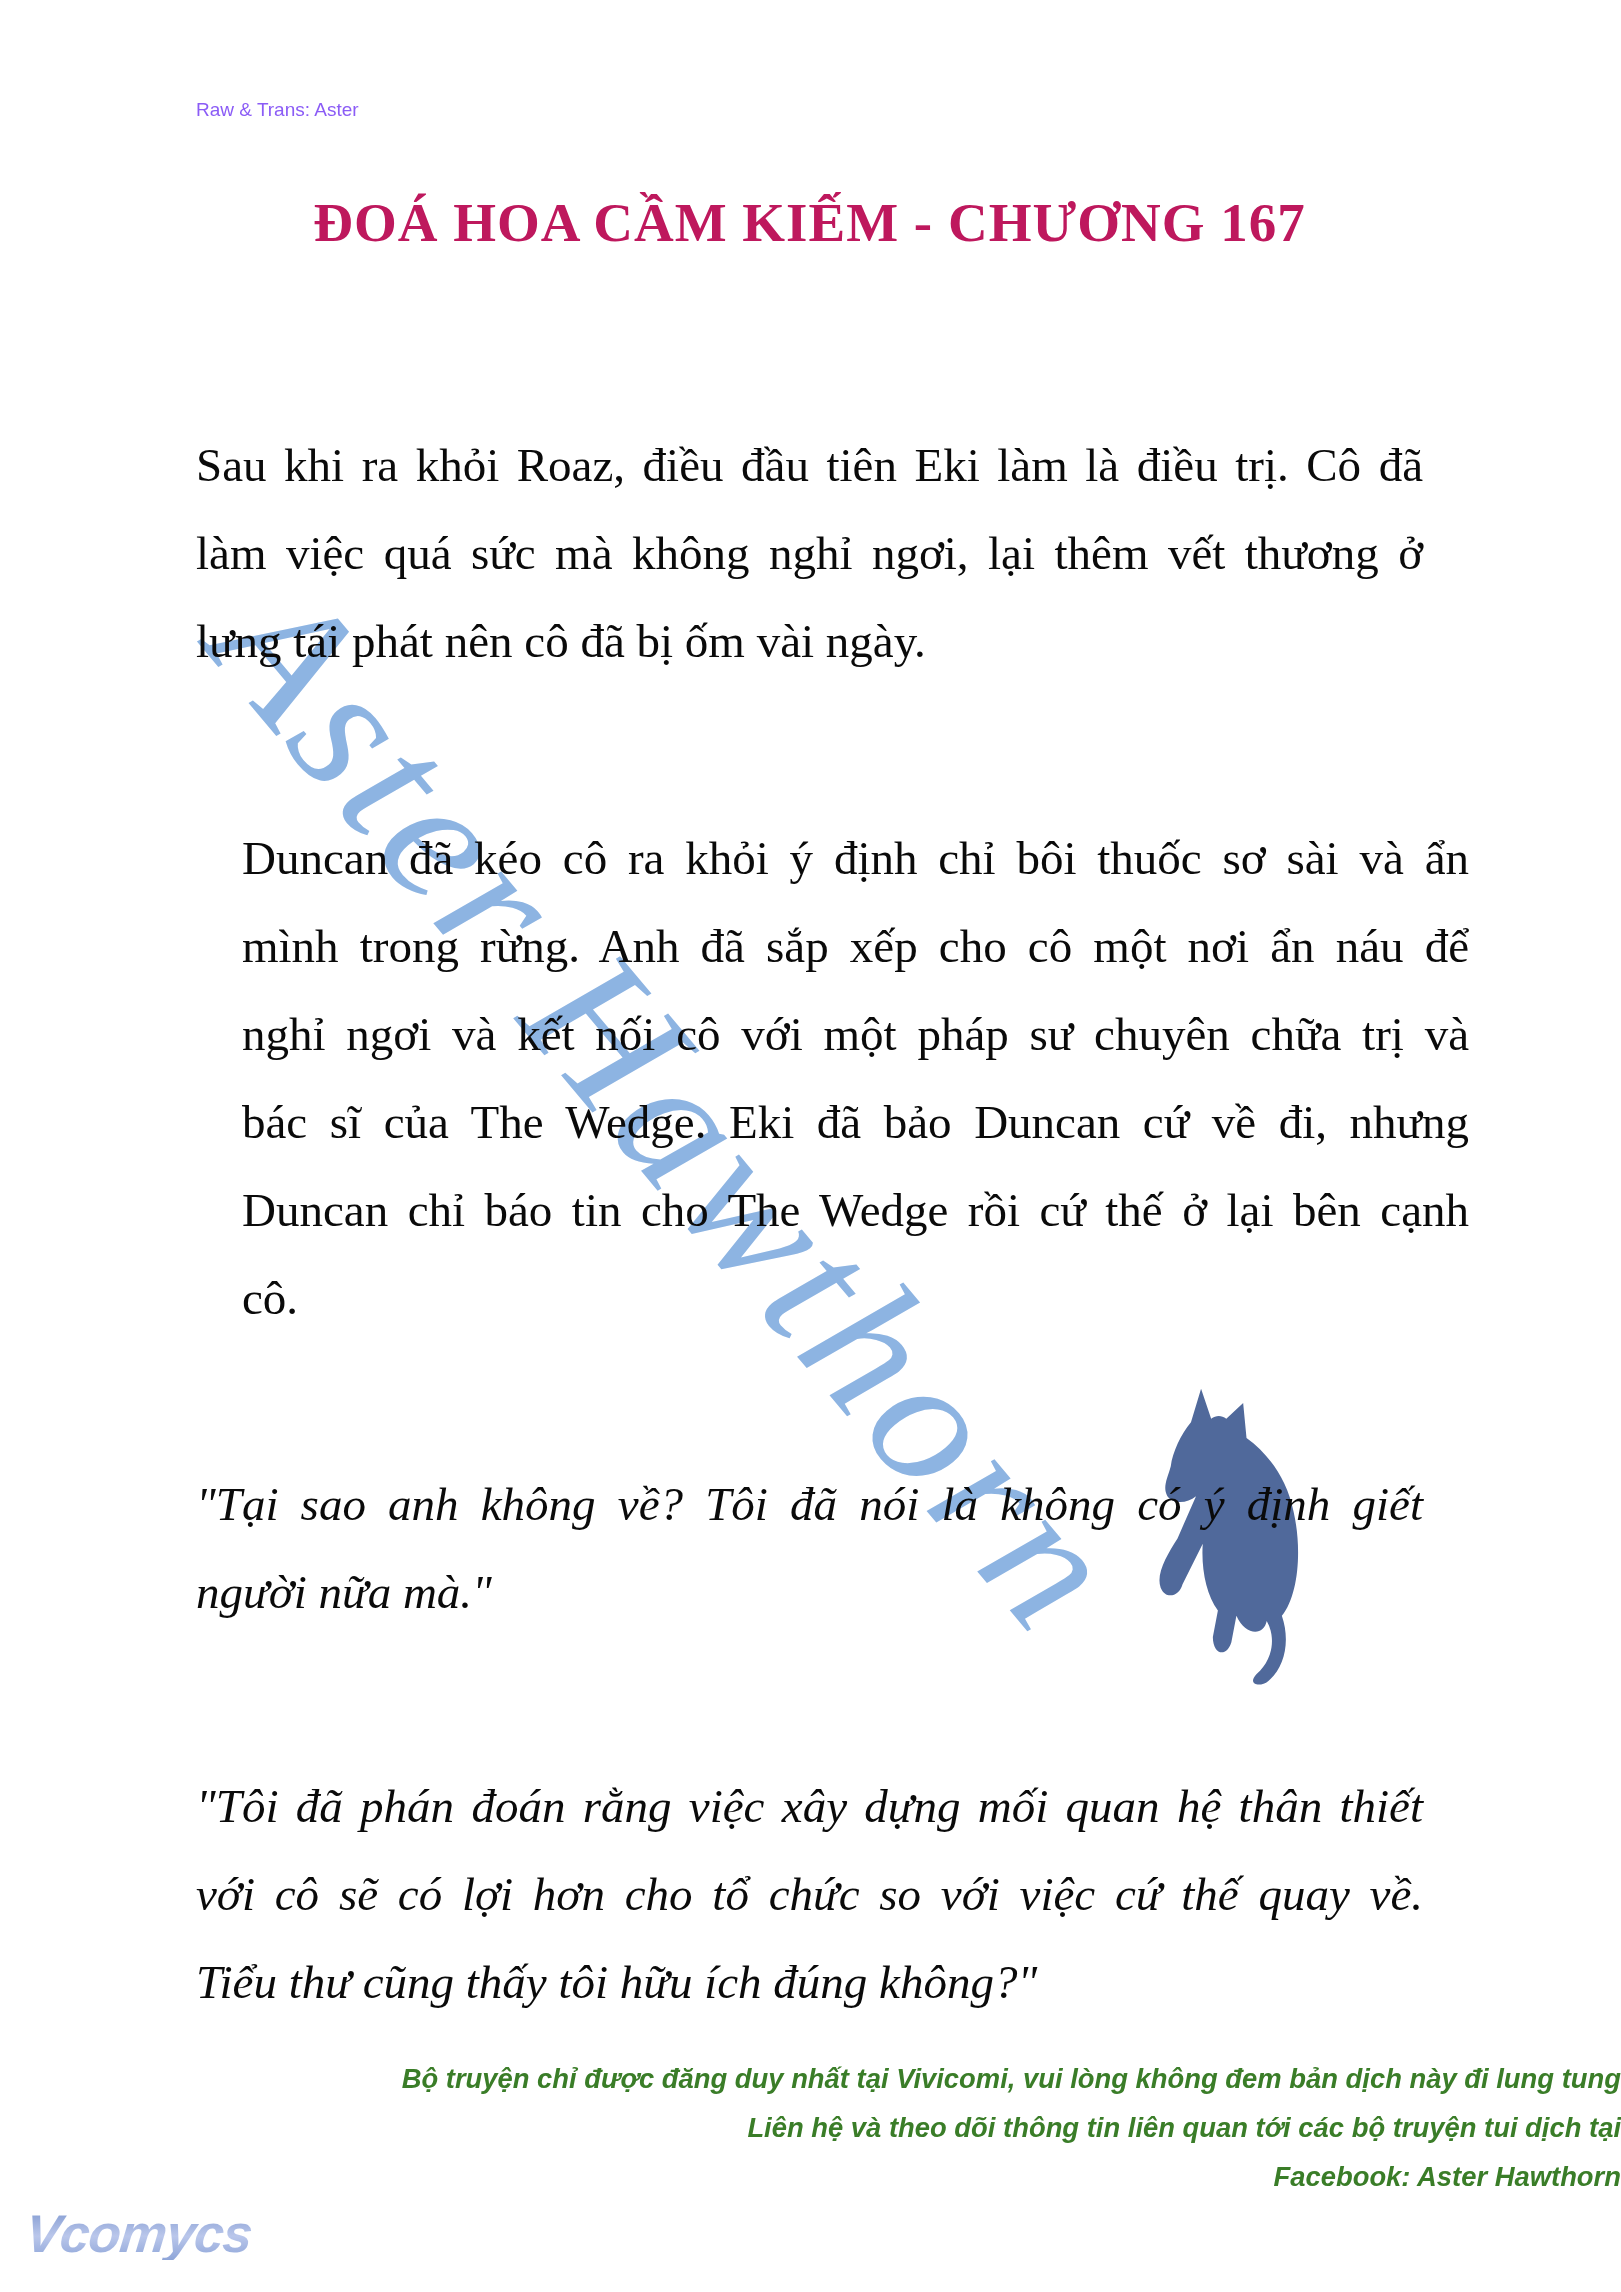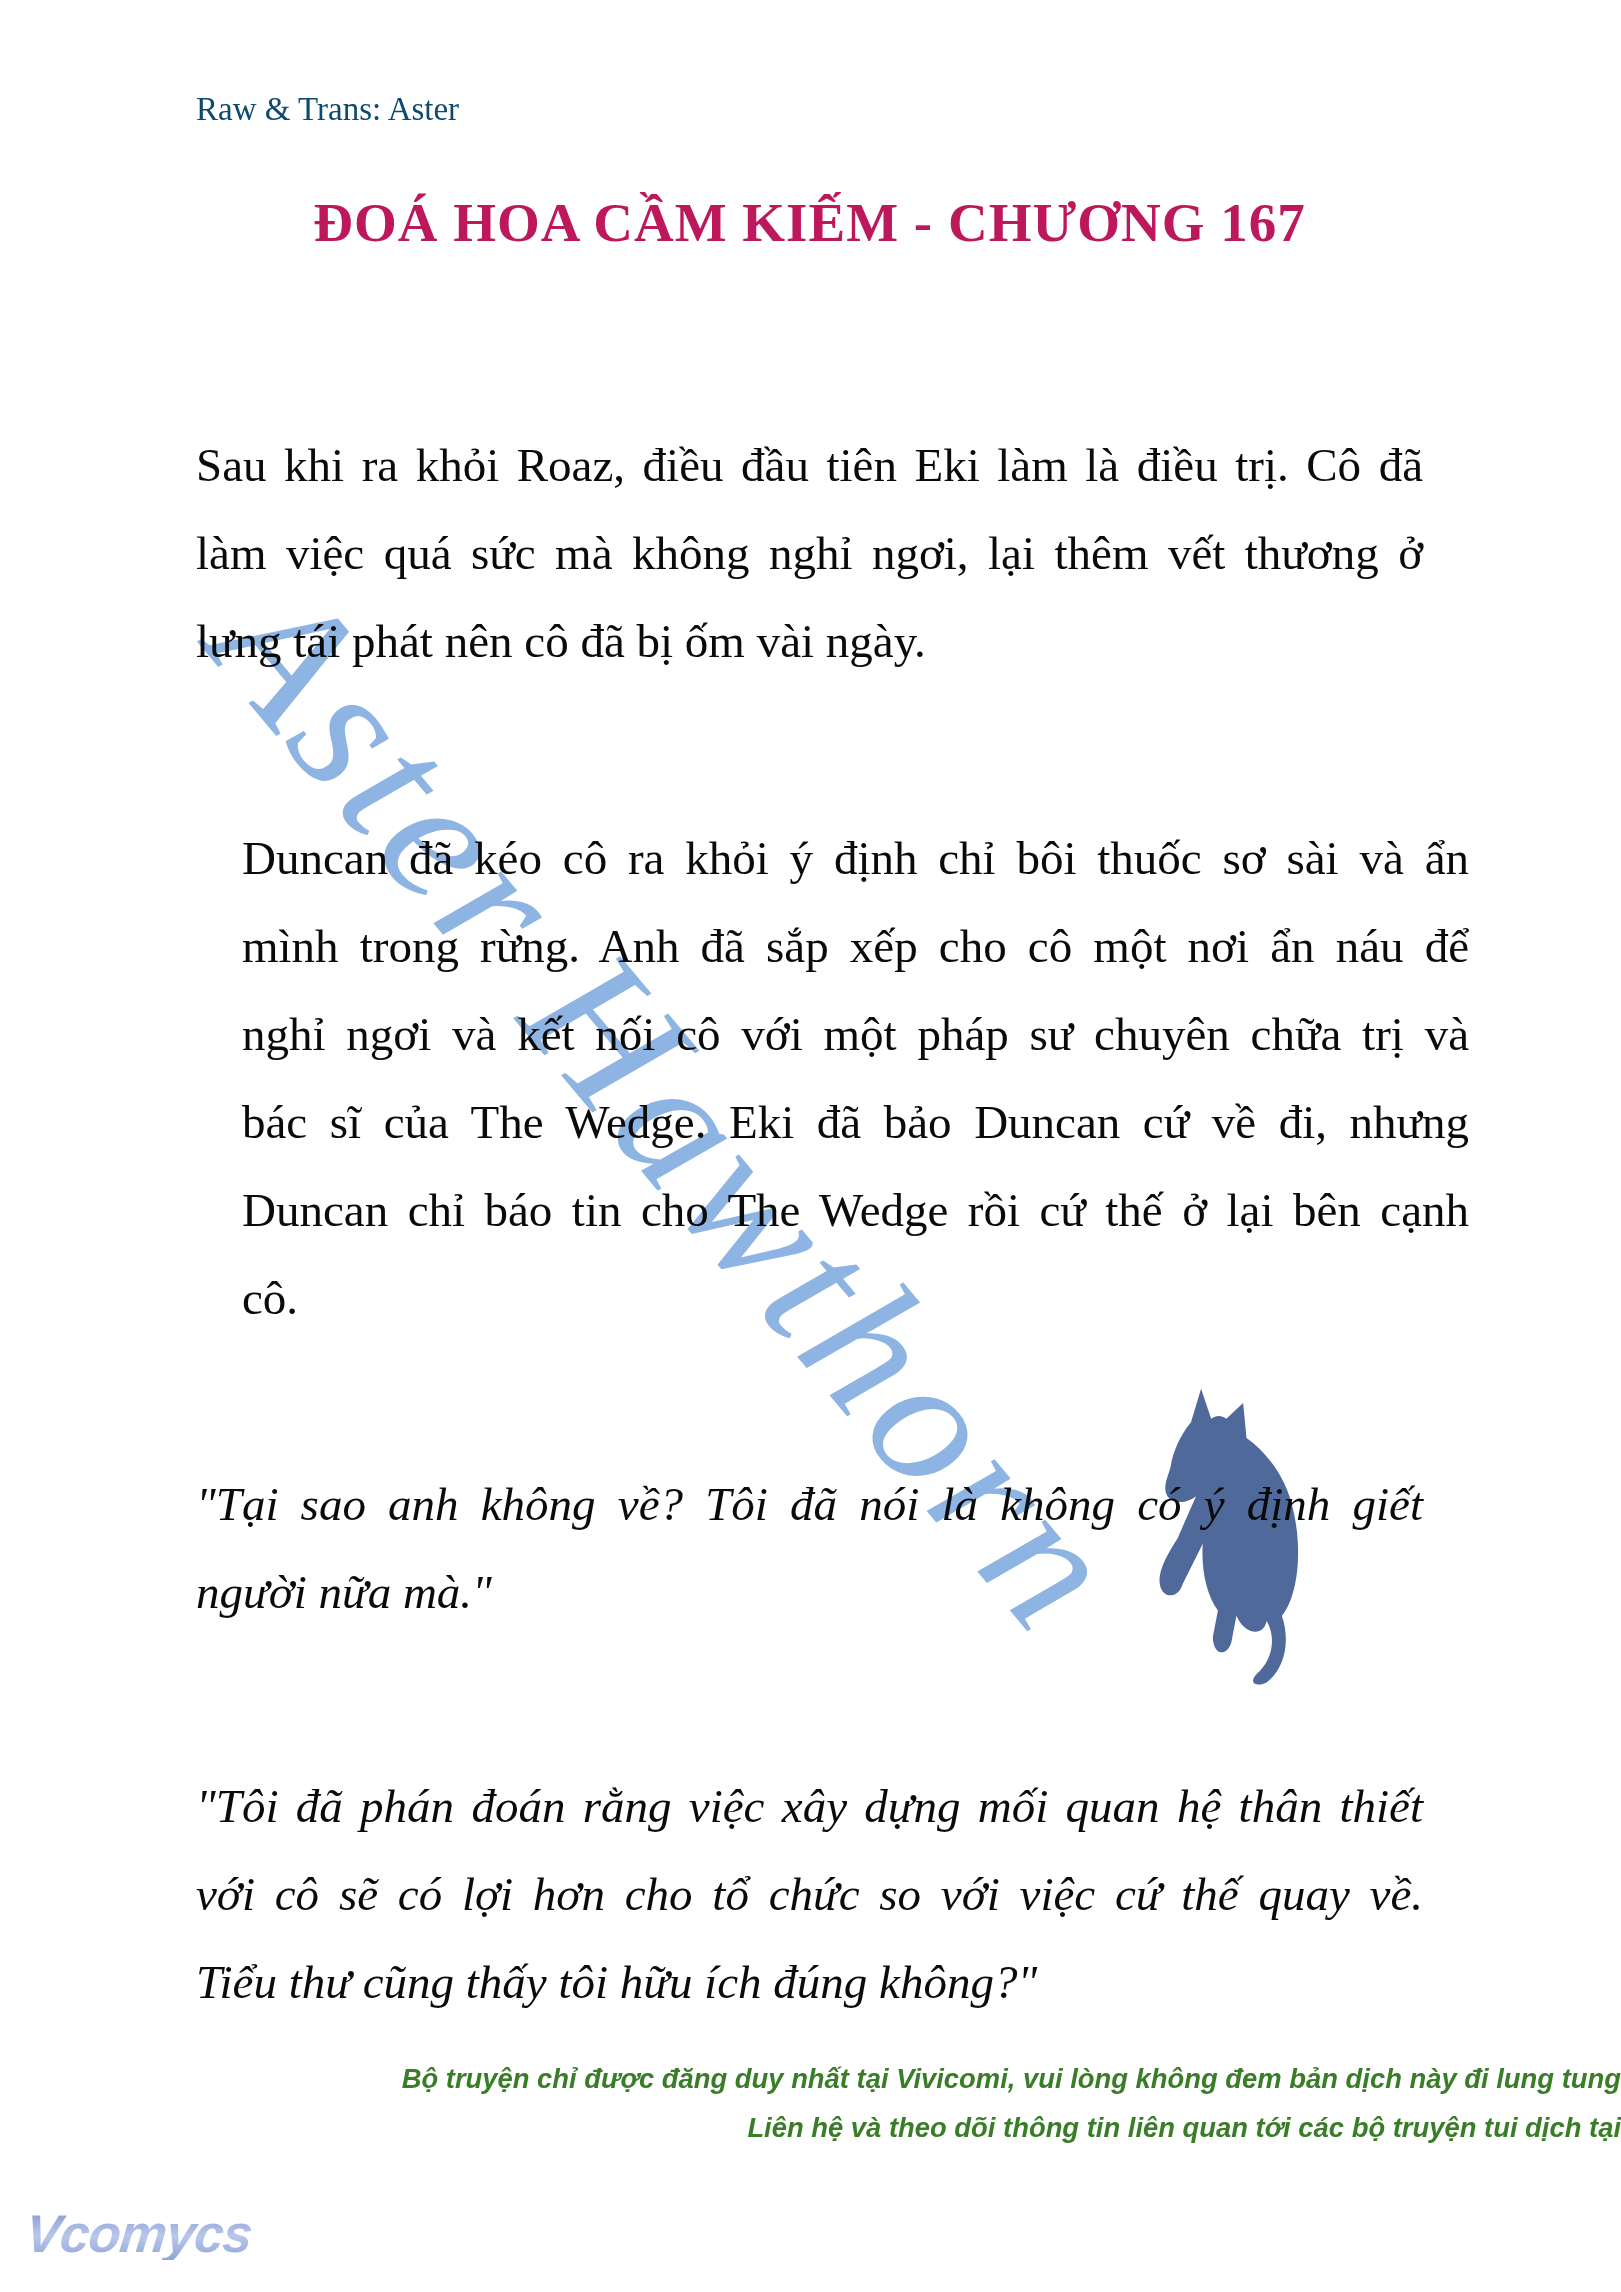--- a/index.html
+++ b/index.html
@@ -3,22 +3,22 @@
 <meta charset="utf-8">
 <style>
   html,body { margin:0; padding:0; background:#e8e8e8; }
   .page {
     position:relative; width:1621px; height:2293px; margin:0 auto;
     background:#ffffff; overflow:hidden;
     font-family:"Liberation Serif", serif; color:#000;
   }
   .credit {
     position:absolute; left:196px; top:92px;
-    font-family:Liberation Serif, serif;
-    font-size:33px; color:#0c4a6e; line-height:35px;
+    font-family:Liberation Sans, sans-serif;
+    font-size:19px; color:#8b5cf6; line-height:35px;
   }
   .title {
     position:absolute; left:196px; top:190px; width:1227px;
     text-align:center; font-size:55px; font-weight:bold;
     letter-spacing:1px; line-height:65px; color:#be185d;
   }
   .watermark {
     position:absolute; left:323px; top:549px;
     font-size:186px; font-style:italic; line-height:1;
     letter-spacing:0.04em; white-space:nowrap;
@@ -109,18 +109,19 @@
              L124,298 C118,316 102,312 102,292 L108,262
              C94,244 88,214 90,186 L66,232 C62,246 46,250 40,236
              C34,220 48,198 60,180 L82,132
              C72,140 56,142 48,132 C42,122 48,112 52,98
              C54,82 64,62 76,48 Z" fill="#50699b"></path>
   </svg>
 
   <div class="footer">
     <div>Bộ truyện chỉ được đăng duy nhất tại Vivicomi, vui lòng không đem bản dịch này đi lung tung</div>
     <div>Liên hệ và theo dõi thông tin liên quan tới các bộ truyện tui dịch tại</div>
+    <div>Facebook: Aster Hawthorn</div>
   </div>
 
   <div class="logo">Vcomycs</div>
 
 </div>
 
 
 </body></html>

